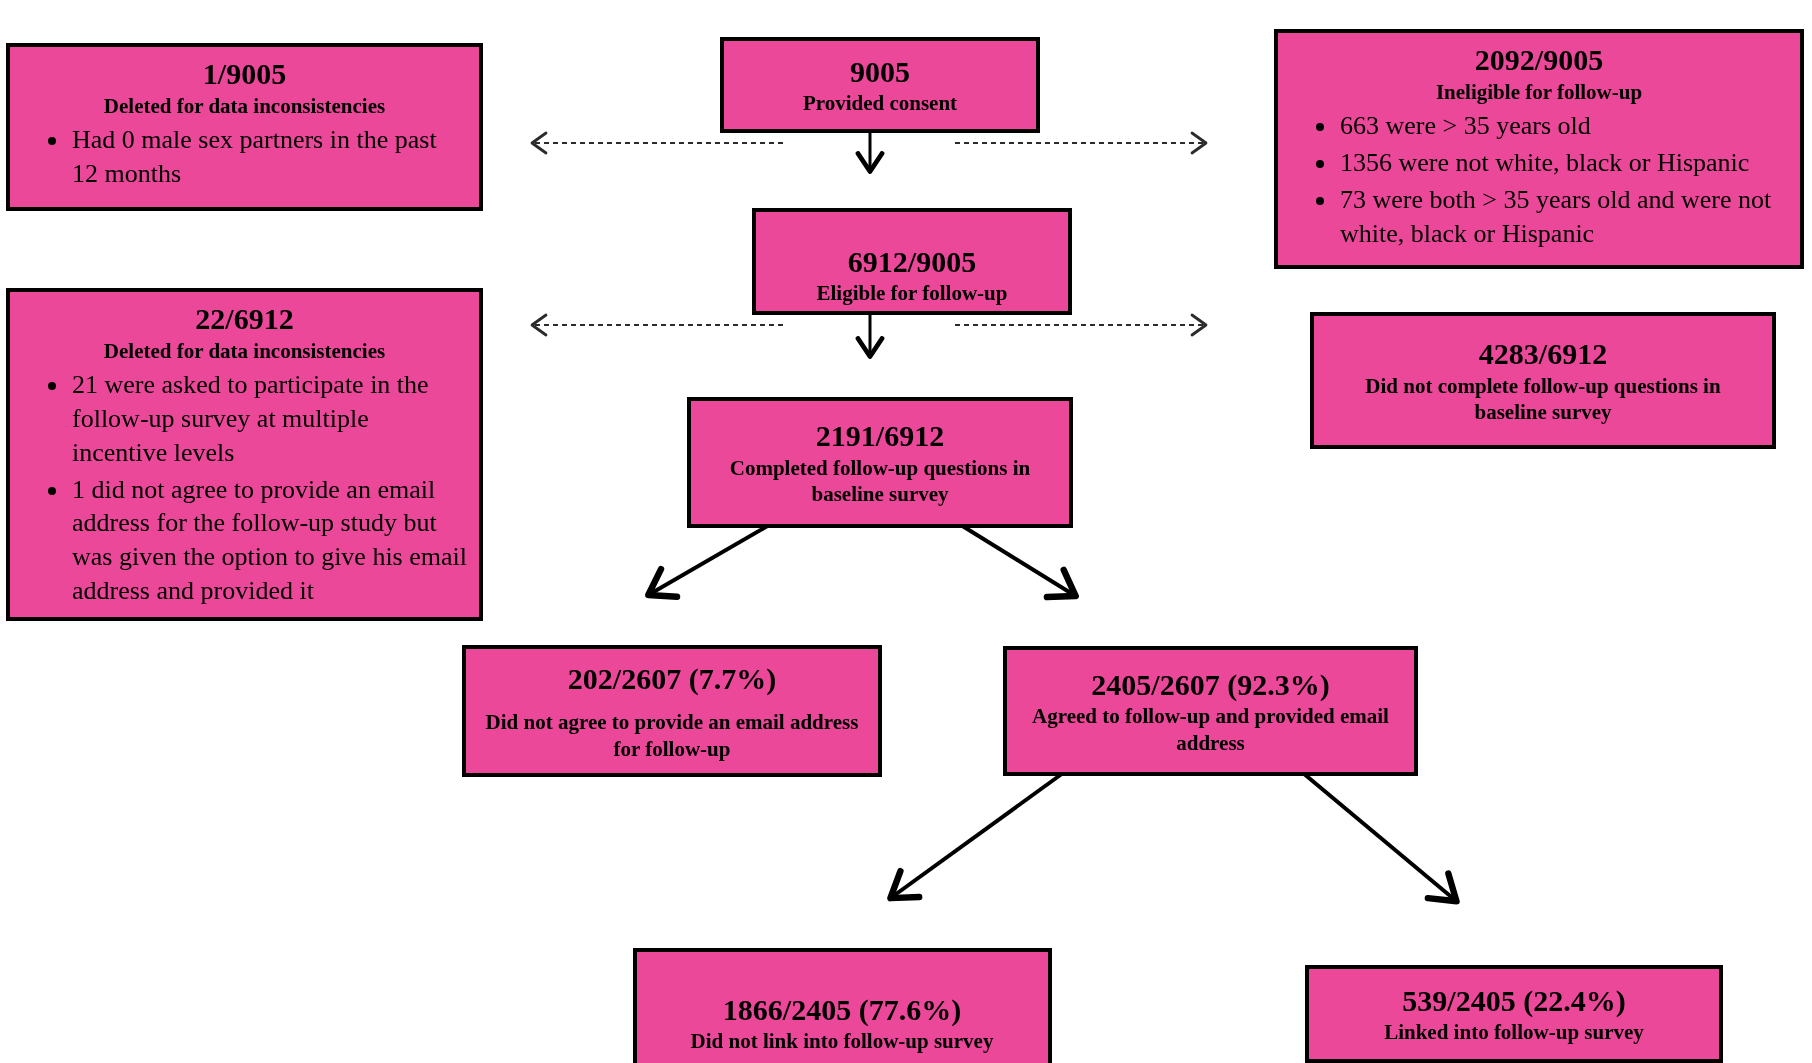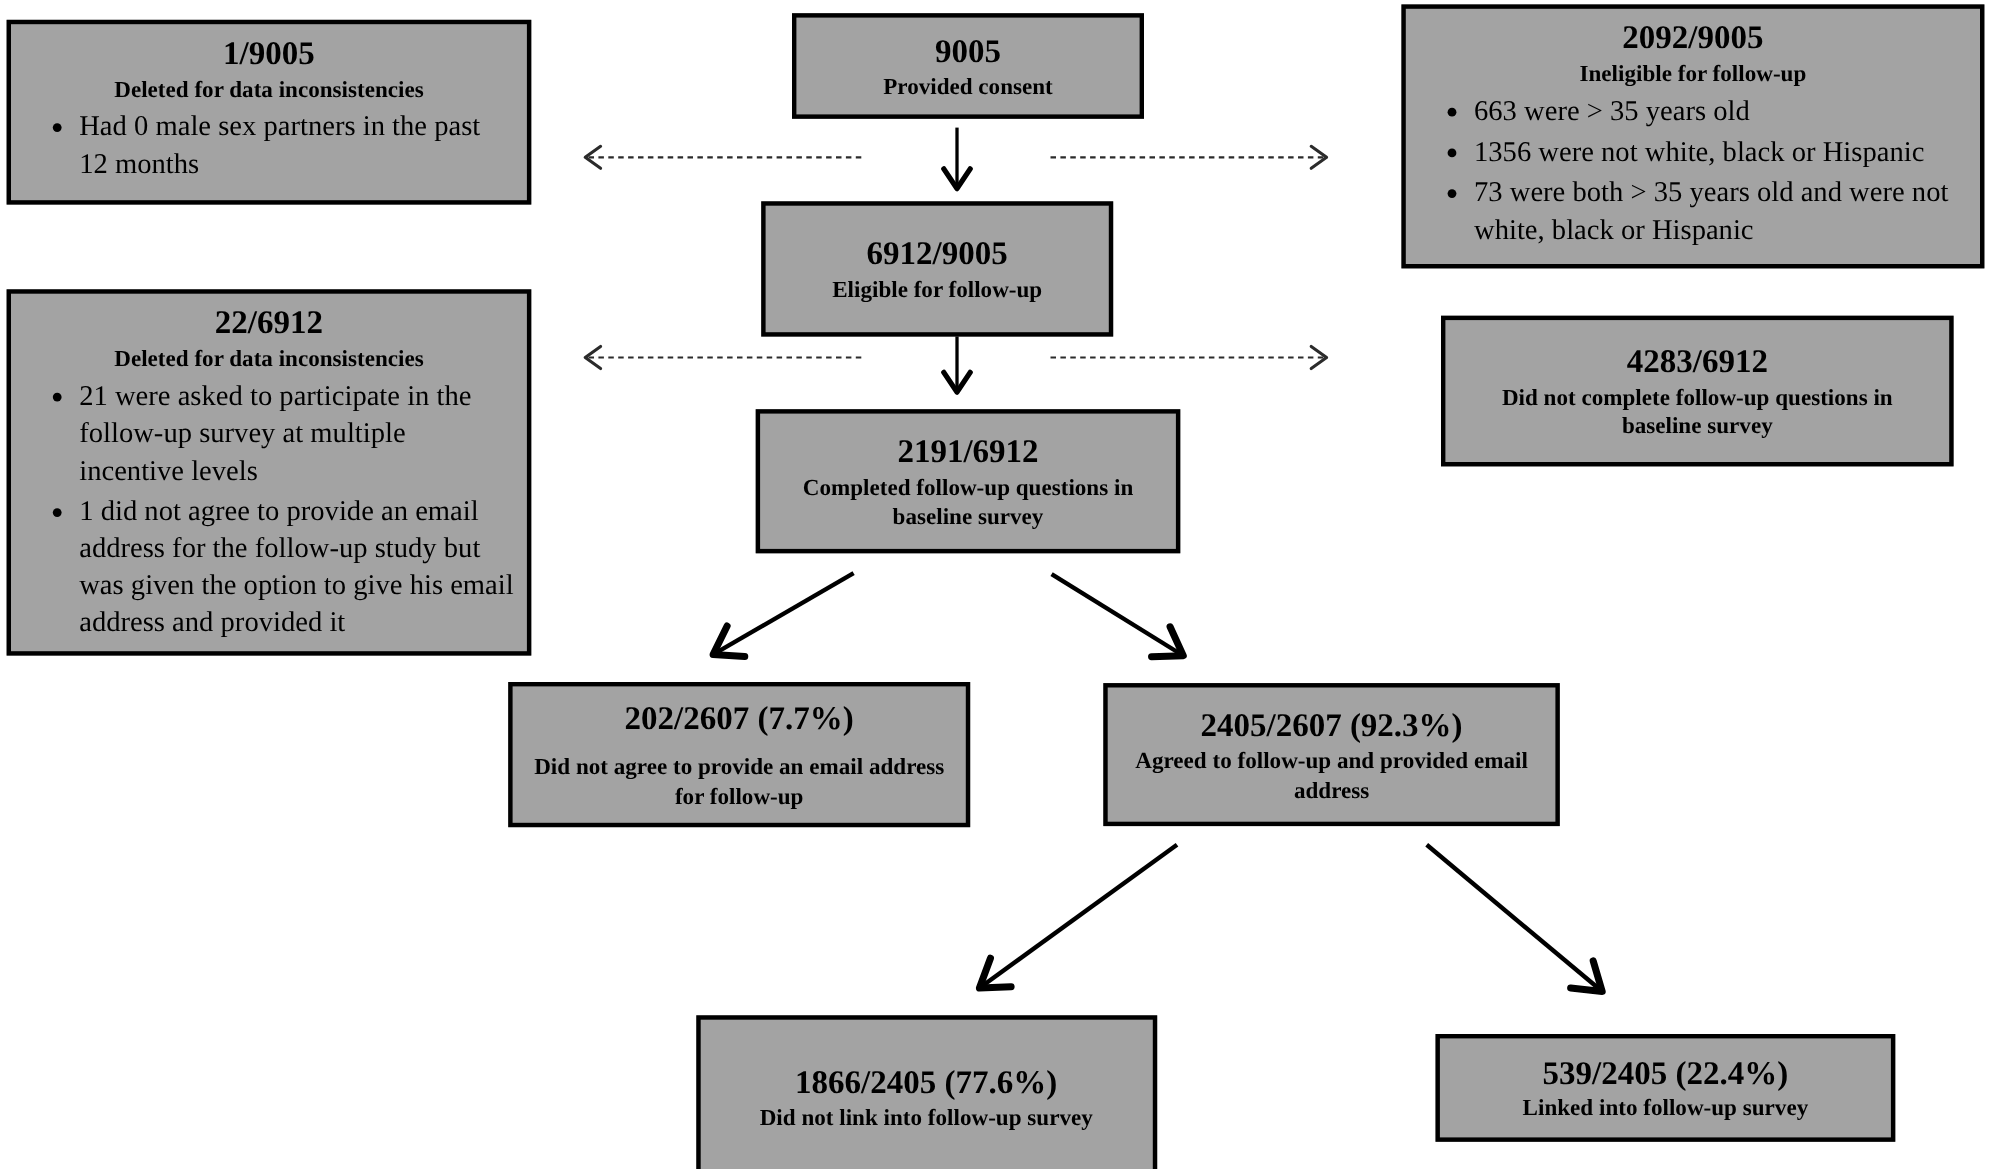--- a/index.html
+++ b/index.html
@@ -14,22 +14,23 @@
   }
   .arrow-layer {
     position: absolute;
     left: 0; top: 0;
     width: 1812px; height: 1063px;
   }
   .box {
     position: absolute;
     box-sizing: border-box;
     border: 4px solid #000000;
-    background: #a3a3a3;
+    background: #ec4899;
     text-align: center;
+    margin-top: 25px;
   }
   .box.center {
     display: flex;
     flex-direction: column;
     justify-content: center;
     align-items: center;
     padding: 4px 14px;
   }
   .box.list { padding: 8px 12px 4px; }
   .count { font-weight: bold; font-size: 30px; line-height: 1.25; }
@@ -42,21 +43,21 @@
     margin: 4px 0 0 0;
     padding-left: 48px;
   }
   ul.bullets li { margin-bottom: 3px; padding-left: 2px; }
 
   
   #box-deleted-baseline   { left: 6px;    top: 18px;  width: 477px; height: 168px; }
   #box-consent            { left: 720px;  top: 12px;  width: 320px; height: 96px;  }
   #box-ineligible         { left: 1274px; top: 4px;   width: 530px; height: 240px; }
   #box-deleted-followup   { left: 6px;    top: 263px; width: 477px; height: 333px; }
-  #box-eligible           { left: 692px;  top: 183px; width: 320px; height: 123px;  }
+  #box-eligible           { left: 752px;  top: 183px; width: 320px; height: 107px; justify-content: flex-end;  }
   #box-not-completed      { left: 1310px; top: 287px; width: 466px; height: 137px; }
   #box-completed          { left: 687px;  top: 372px; width: 386px; height: 131px; }
   #box-no-email           { left: 462px;  top: 620px; width: 420px; height: 132px; gap: 12px; }
   #box-agreed-email       { left: 1003px; top: 621px; width: 415px; height: 130px; }
   #box-not-linked         { left: 633px;  top: 923px; width: 419px; height: 150px; padding-left: 13px; }
   #box-linked             { left: 1305px; top: 940px; width: 418px; height: 98px;  }
 </style>
 </head>
 <body>
 

